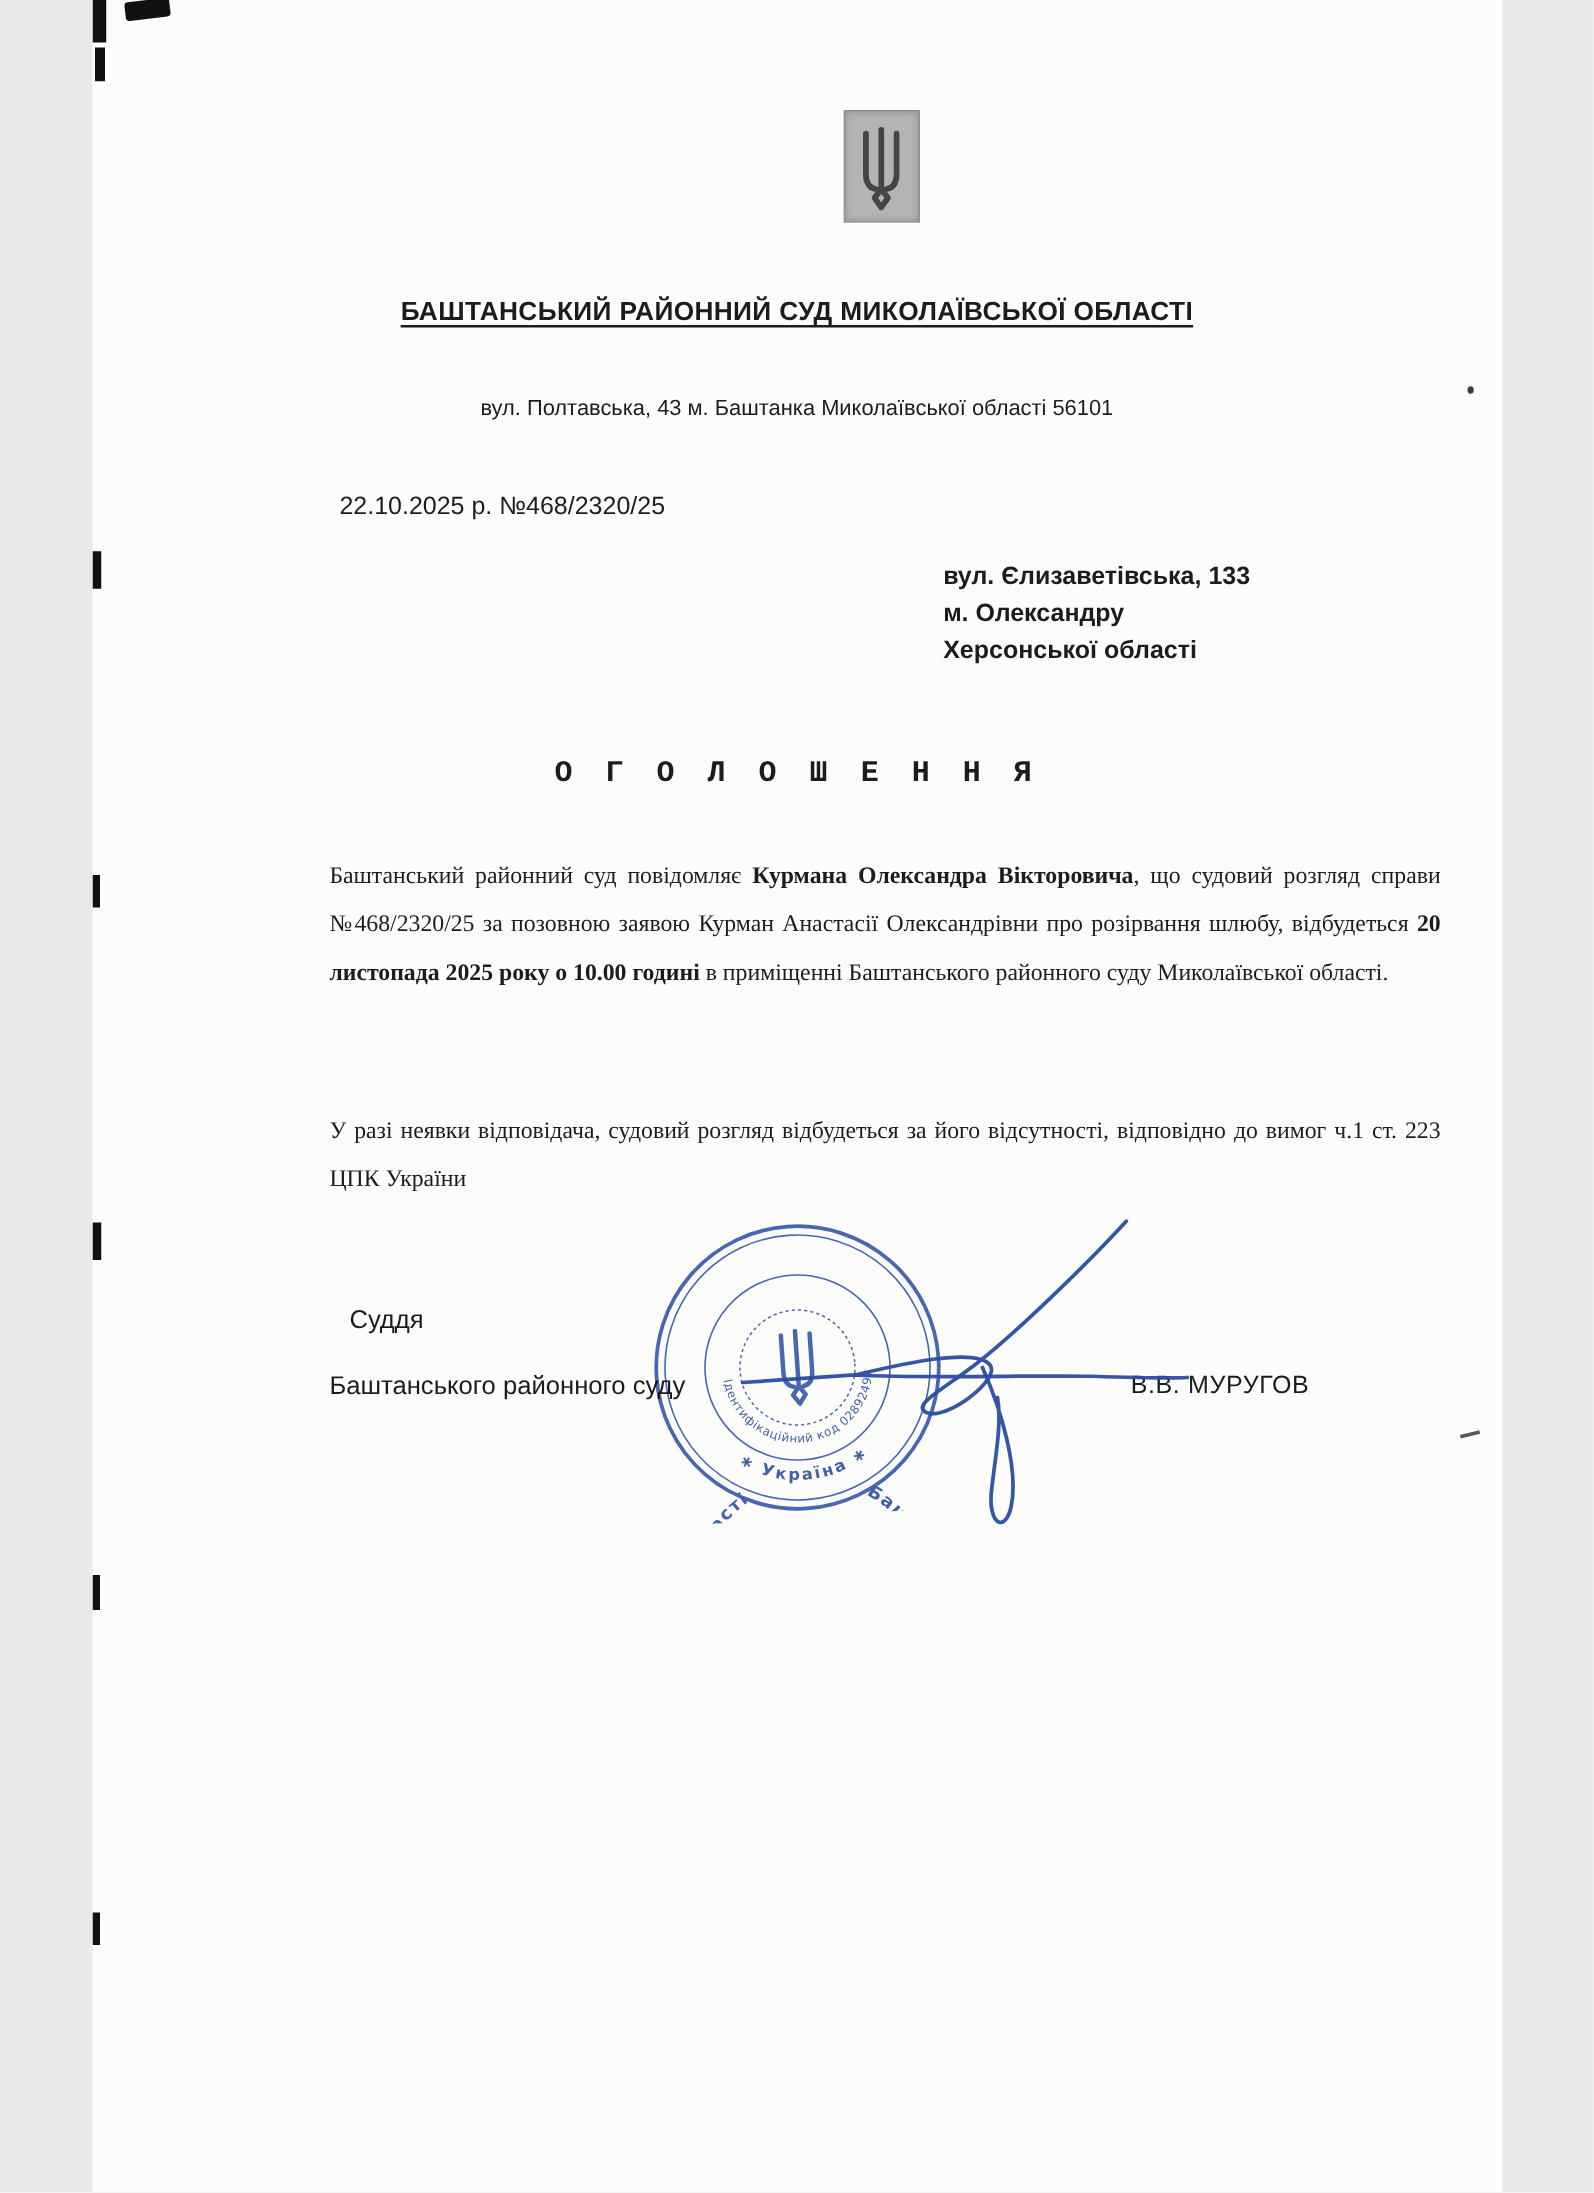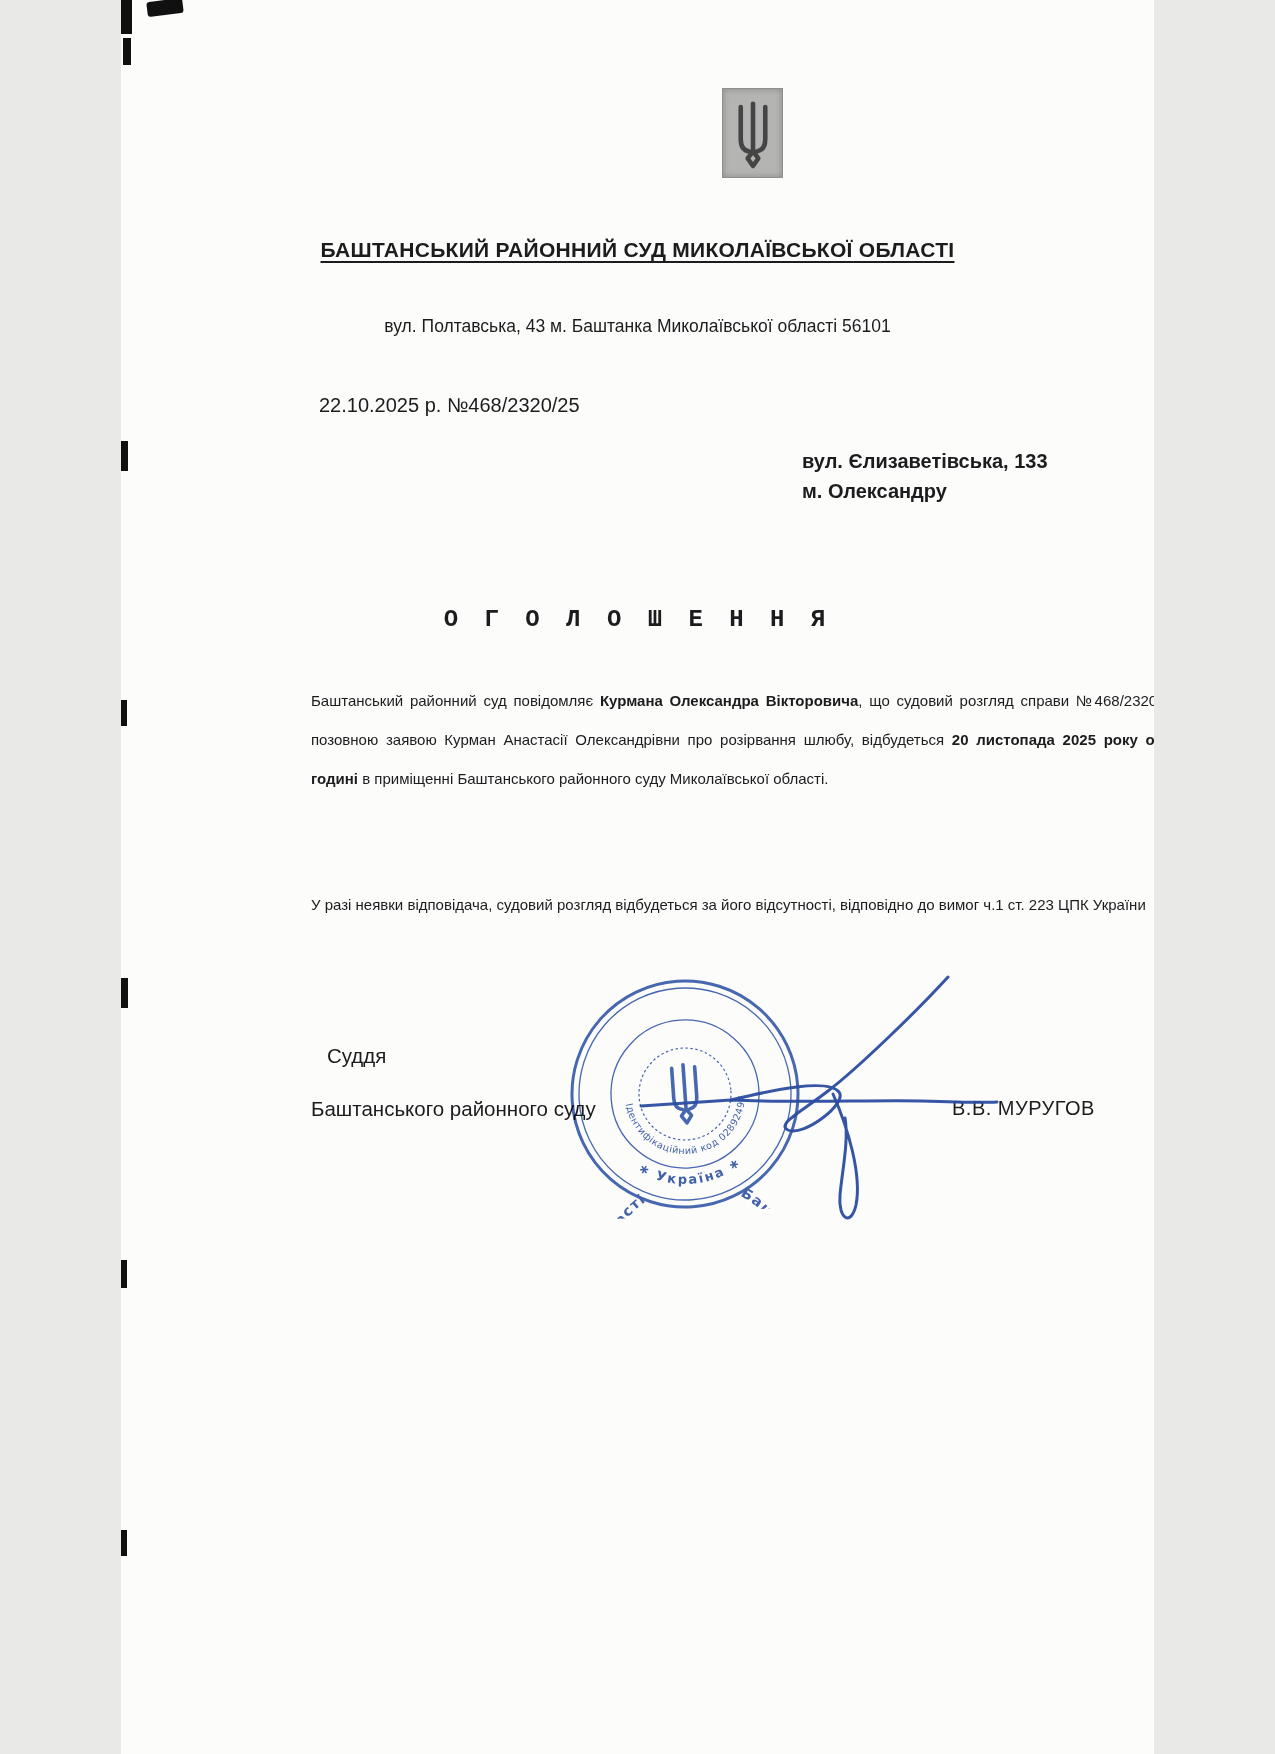--- a/index.html
+++ b/index.html
@@ -1,19 +1,19 @@
 <!DOCTYPE html>
 <html><head>
 <meta charset="utf-8">
 <style>
   html,body{margin:0;padding:0;}
   body{background:#e9e9e7;}
   .page{
     position:relative;
-    width:1033px;height:1754px;
+    width:1128px;height:1754px;
     background:#fcfcfa;
     overflow:hidden;
     font-family:"Liberation Sans",sans-serif;
     color:#1c1c1e;
     margin:0 auto;
   }
   .art{position:absolute;background:#101010;display:block;}
   .center{left:0;width:100%;text-align:center;}
 
   .emblem{
@@ -42,22 +42,22 @@
     position:absolute;top:447px;left:681px;
     font-size:20px;font-weight:700;line-height:29.5px;
   }
   .doc-title{
     position:absolute;top:606px;
     font-family:Liberation Mono, monospace;
     font-size:24px;font-weight:700;letter-spacing:6px;
   }
   .body-p{
     position:absolute;left:190px;width:889px;
-    font-size:15px;line-height:38.8px;
-    text-align:justify;margin:0;
+    font-size:19px;line-height:38.8px;
+    text-align:justify;margin:0;font-family:Liberation Serif, serif;
   }
   .p1{top:682px;}
   .p2{top:886px;}
   .b{font-weight:700;}
 
   .judge-label{position:absolute;top:1044px;left:190px;font-size:20.5px;margin-left:16px;}
   .court-line{position:absolute;top:1097px;left:190px;font-size:20.5px;}
   .judge-name{position:absolute;top:1097px;left:831px;font-size:20px;letter-spacing:.5px;}
 
   .stamp{
@@ -113,20 +113,21 @@
   </div>
 
   <div class="header-title center">БАШТАНСЬКИЙ РАЙОННИЙ СУД МИКОЛАЇВСЬКОЇ ОБЛАСТІ</div>
   <div class="header-address center">вул. Полтавська, 43 м. Баштанка Миколаївської області 56101</div>
 
   <div class="date-line">22.10.2025 р. №468/2320/25</div>
 
   <div class="recipient">
     <div>вул. Єлизаветівська, 133</div>
     <div>м. Олександру</div>
+    <div>Херсонської області</div>
   </div>
 
   <div class="doc-title center">О Г О Л О Ш Е Н Н Я</div>
 
   <p class="body-p p1"><span> Баштанський районний суд повідомляє </span><span class="b">Курмана Олександра Вікторовича</span><span>, що судовий розгляд справи №468/2320/25 за позовною заявою Курман Анастасії Олександрівни про розірвання шлюбу, відбудеться </span><span class="b">20 листопада 2025 року о 10.00 годині</span><span> в приміщенні Баштанського районного суду Миколаївської області.</span></p>
 
   <p class="body-p p2">У разі неявки відповідача, судовий розгляд відбудеться за його відсутності, відповідно до вимог ч.1 ст. 223 ЦПК України</p>
 
   <div class="judge-label">Суддя</div>
   <div class="court-line">Баштанського районного суду</div>

